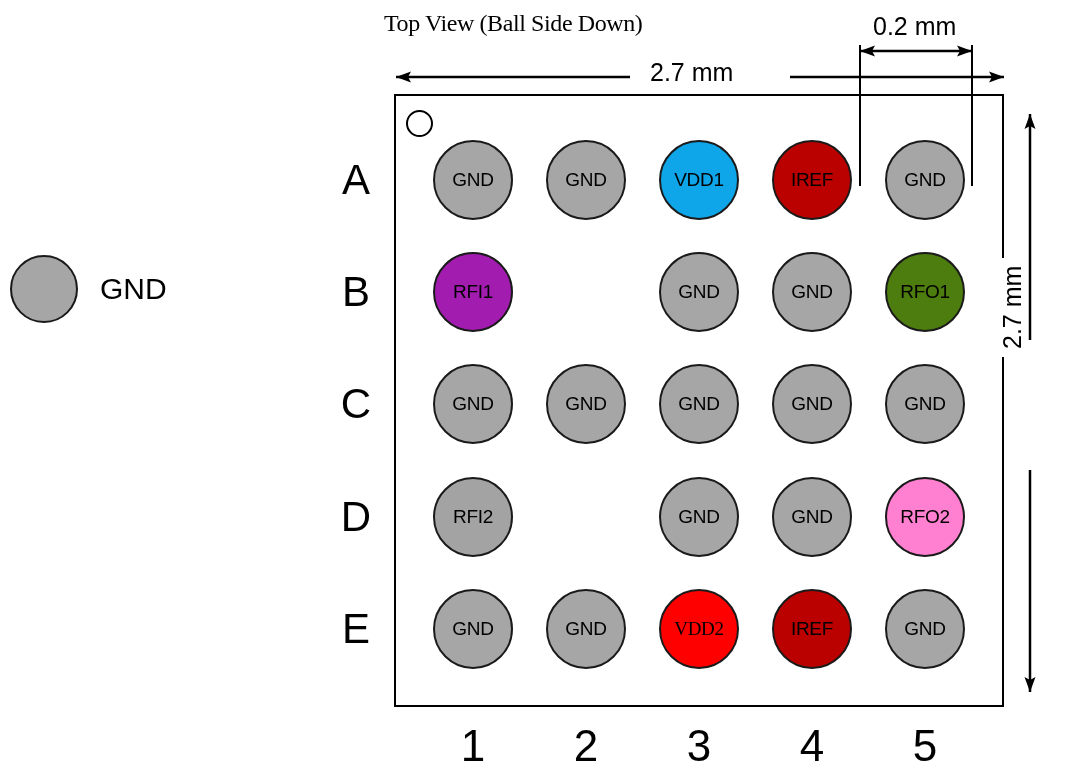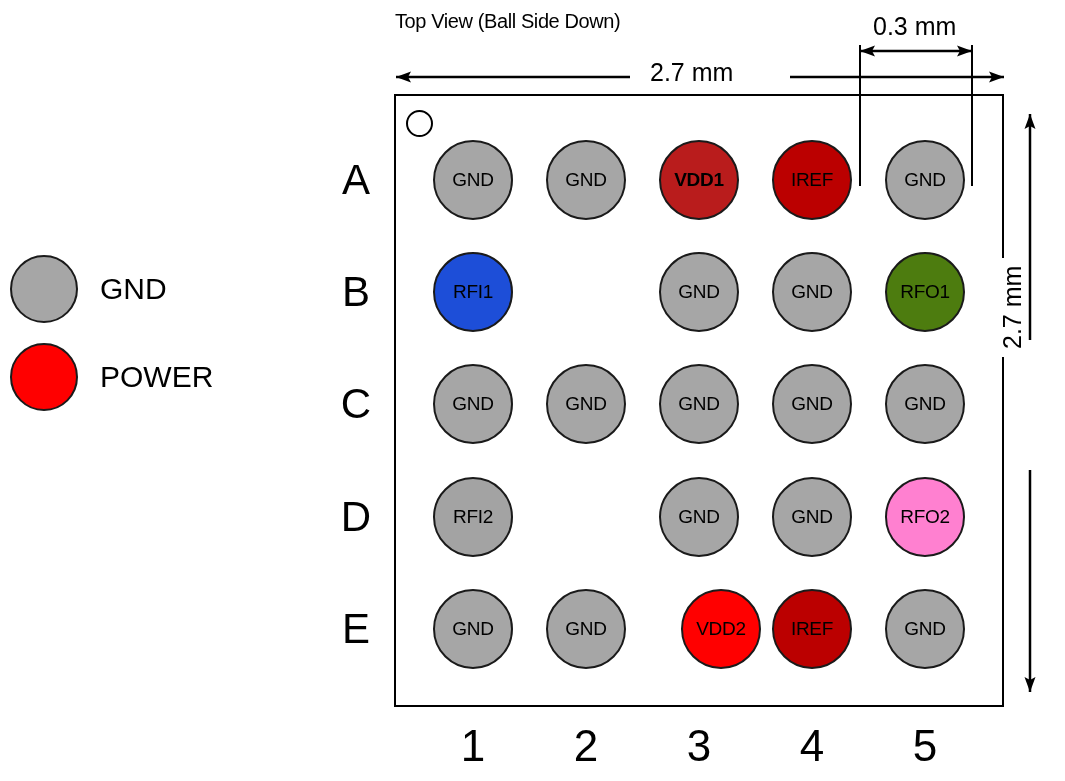--- a/index.html
+++ b/index.html
@@ -8,22 +8,22 @@
 
   
   #legend{position:absolute;left:10px;top:255px;width:230px;}
   .legend-row{position:relative;height:88px;}
   .legend-swatch{position:absolute;left:0;top:0;width:68px;height:68px;
                  border-radius:50%;border:2px solid #1a1a1a;box-sizing:border-box;}
   .legend-label{position:absolute;left:90px;top:14px;font-size:30px;
                 line-height:40px;white-space:nowrap;}
 
   
-  #view-title{position:absolute;left:395px;top:10px;font-size:20px;
-              letter-spacing:-0.4px;white-space:nowrap;}
+  #view-title{position:absolute;left:384px;top:10px;font-size:24px;
+              letter-spacing:-0.4px;white-space:nowrap;font-family:Liberation Serif, serif;}
 
   
   #package-outline{position:absolute;left:394px;top:94px;width:610px;height:613px;
                    border:2px solid #000;box-sizing:border-box;background:#fff;}
   #pin1-marker{position:absolute;left:406px;top:110px;width:27px;height:27px;
                border:2px solid #000;border-radius:50%;box-sizing:border-box;}
 
   
   .ball{position:absolute;width:80px;height:80px;border-radius:50%;
         border:2px solid #1a1a1a;box-sizing:border-box;
@@ -48,53 +48,49 @@
                     transform-origin:left top;background:#fff;padding:0 8px;}
 </style>
 </head>
 <body>
 
 <div id="legend">
     <div class="legend-row">
       <div class="legend-swatch" style="background: rgb(166, 166, 166);"></div>
       <div class="legend-label">GND</div>
     </div>
-    <div class="legend-row">
-      <div class="legend-swatch" style="background: rgb(255, 0, 0);"></div>
-      <div class="legend-label">POWER</div>
-    </div>
   </div>
 
 <div id="view-title">Top View (Ball Side Down)</div>
 
 <div id="package-outline"></div>
 <div id="pin1-marker"></div>
 
 <div id="ball-grid">
     <div class="ball" style="left: 433px; top: 140px; background: rgb(166, 166, 166);">GND</div>
     <div class="ball" style="left: 546px; top: 140px; background: rgb(166, 166, 166);">GND</div>
-    <div class="ball" style="left: 659px; top: 140px; background: #b91c1c; font-weight: bold;">VDD1</div>
+    <div class="ball" style="left: 659px; top: 140px; background: #0ea5e9;">VDD1</div>
     <div class="ball" style="left: 772px; top: 140px; background: rgb(187, 0, 0);">IREF</div>
     <div class="ball" style="left: 885px; top: 140px; background: rgb(166, 166, 166);">GND</div>
-    <div class="ball" style="left: 433px; top: 252px; background: #1d4ed8;">RFI1</div>
+    <div class="ball" style="left: 433px; top: 252px; background: #a21caf;">RFI1</div>
     <div class="ball" style="left: 659px; top: 252px; background: rgb(166, 166, 166);">GND</div>
     <div class="ball" style="left: 772px; top: 252px; background: rgb(166, 166, 166);">GND</div>
     <div class="ball" style="left: 885px; top: 252px; background: #4d7c0f;">RFO1</div>
     <div class="ball" style="left: 433px; top: 364px; background: rgb(166, 166, 166);">GND</div>
     <div class="ball" style="left: 546px; top: 364px; background: rgb(166, 166, 166);">GND</div>
     <div class="ball" style="left: 659px; top: 364px; background: rgb(166, 166, 166);">GND</div>
     <div class="ball" style="left: 772px; top: 364px; background: rgb(166, 166, 166);">GND</div>
     <div class="ball" style="left: 885px; top: 364px; background: rgb(166, 166, 166);">GND</div>
     <div class="ball" style="left: 433px; top: 477px; background: #a3a3a3;">RFI2</div>
     <div class="ball" style="left: 659px; top: 477px; background: rgb(166, 166, 166);">GND</div>
     <div class="ball" style="left: 772px; top: 477px; background: rgb(166, 166, 166);">GND</div>
     <div class="ball" style="left: 885px; top: 477px; background: rgb(255, 128, 208);">RFO2</div>
     <div class="ball" style="left: 433px; top: 589px; background: rgb(166, 166, 166);">GND</div>
     <div class="ball" style="left: 546px; top: 589px; background: rgb(166, 166, 166);">GND</div>
-    <div class="ball" style="left: 681px; top: 589px; background: rgb(255, 0, 0);">VDD2</div>
+    <div class="ball" style="left: 659px; top: 589px; background: rgb(255, 0, 0); font-family: Liberation Serif, serif;">VDD2</div>
     <div class="ball" style="left: 772px; top: 589px; background: rgb(187, 0, 0);">IREF</div>
     <div class="ball" style="left: 885px; top: 589px; background: rgb(166, 166, 166);">GND</div>
   </div>
 
 <div id="row-labels">
     <div class="row-label" style="top: 157px;">A</div>
     <div class="row-label" style="top: 269px;">B</div>
     <div class="row-label" style="top: 381px;">C</div>
     <div class="row-label" style="top: 494px;">D</div>
     <div class="row-label" style="top: 606px;">E</div>
@@ -122,14 +118,14 @@
 
   <line x1="860" y1="51" x2="972" y2="51" stroke="#000" stroke-width="2.5" marker-start="url(#arrL)" marker-end="url(#arrR)"></line>
   <line x1="860" y1="45" x2="860" y2="186" stroke="#000" stroke-width="2"></line>
   <line x1="972" y1="45" x2="972" y2="186" stroke="#000" stroke-width="2"></line>
 
   <line x1="1030" y1="114" x2="1030" y2="340" stroke="#000" stroke-width="2.5" marker-start="url(#arrL)"></line>
   <line x1="1030" y1="470" x2="1030" y2="692" stroke="#000" stroke-width="2.5" marker-end="url(#arrR)"></line>
 </svg>
 
 <div id="dim-width-label">2.7 mm</div>
-<div id="dim-pitch-label">0.3 mm</div>
+<div id="dim-pitch-label">0.2 mm</div>
 <div id="dim-height-label">2.7 mm</div>
 
 </body></html>

